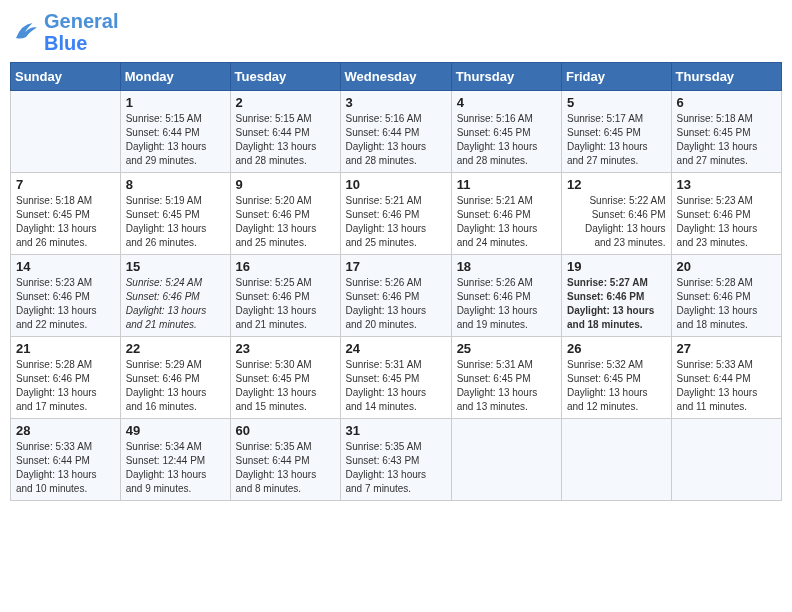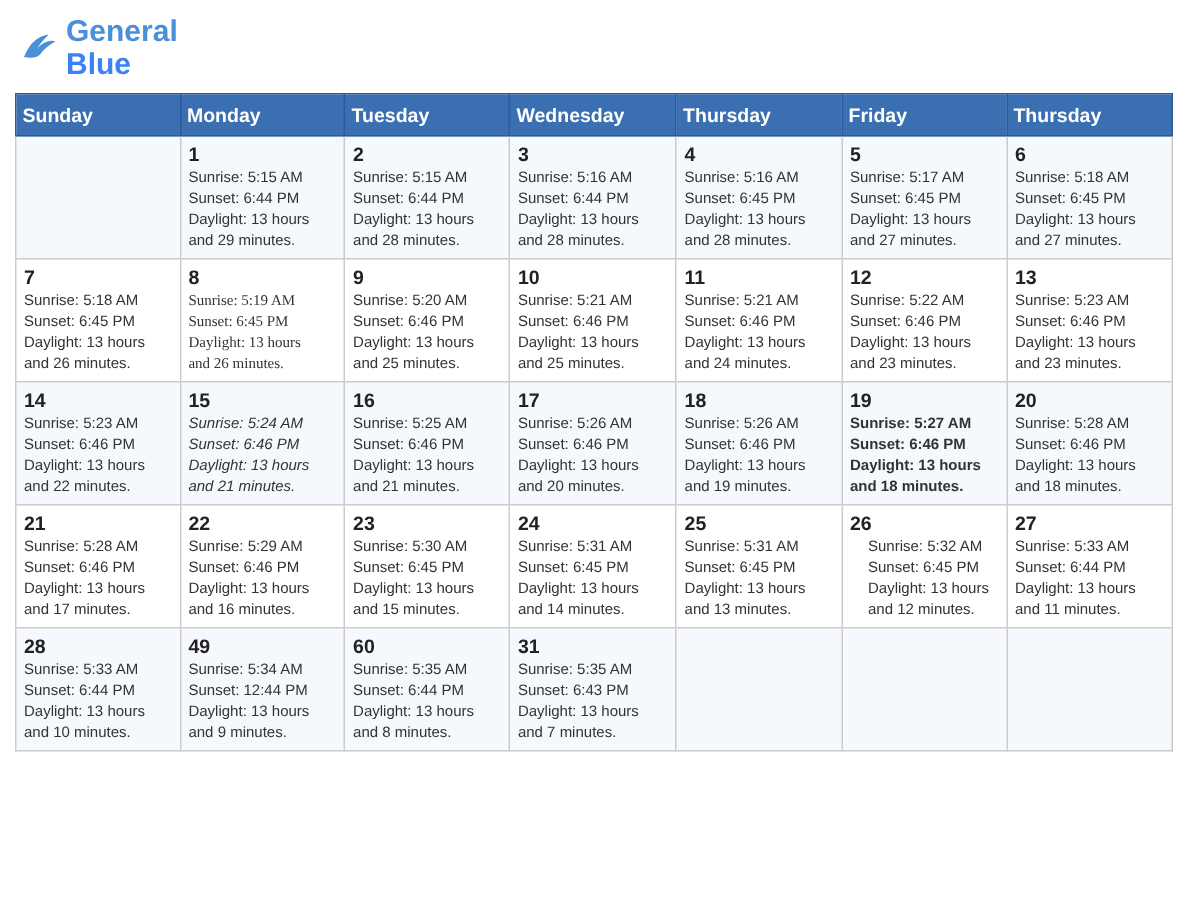--- a/index.html
+++ b/index.html
@@ -166,21 +166,21 @@
       <tr>
         <td>
           <div class="day-num">7</div>
           <div class="cell-info" style="white-space: pre-line;">Sunrise: 5:18 AM
 Sunset: 6:45 PM
 Daylight: 13 hours
 and 26 minutes.</div>
         </td>
         <td>
           <div class="day-num">8</div>
-          <div class="cell-info" style="white-space: pre-line; font-family: Liberation Serif, serif;">Sunrise: 5:19 AM
+          <div class="cell-info" style="white-space: pre-line;">Sunrise: 5:19 AM
 Sunset: 6:45 PM
 Daylight: 13 hours
 and 26 minutes.</div>
         </td>
         <td>
           <div class="day-num">9</div>
           <div class="cell-info" style="white-space: pre-line;">Sunrise: 5:20 AM
 Sunset: 6:46 PM
 Daylight: 13 hours
 and 25 minutes.</div>
@@ -194,21 +194,21 @@
         </td>
         <td>
           <div class="day-num">11</div>
           <div class="cell-info" style="white-space: pre-line;">Sunrise: 5:21 AM
 Sunset: 6:46 PM
 Daylight: 13 hours
 and 24 minutes.</div>
         </td>
         <td>
           <div class="day-num">12</div>
-          <div class="cell-info" style="white-space: pre-line;">Sunrise: 5:22 AM
+          <div class="cell-info" style="white-space: pre-line; text-align: right;">Sunrise: 5:22 AM
 Sunset: 6:46 PM
 Daylight: 13 hours
 and 23 minutes.</div>
         </td>
         <td>
           <div class="day-num">13</div>
           <div class="cell-info" style="white-space: pre-line;">Sunrise: 5:23 AM
 Sunset: 6:46 PM
 Daylight: 13 hours
 and 23 minutes.</div>
@@ -296,21 +296,21 @@
         </td>
         <td>
           <div class="day-num">25</div>
           <div class="cell-info" style="white-space: pre-line;">Sunrise: 5:31 AM
 Sunset: 6:45 PM
 Daylight: 13 hours
 and 13 minutes.</div>
         </td>
         <td>
           <div class="day-num">26</div>
-          <div class="cell-info" style="white-space: pre-line; margin-left: 12px;">Sunrise: 5:32 AM
+          <div class="cell-info" style="white-space: pre-line;">Sunrise: 5:32 AM
 Sunset: 6:45 PM
 Daylight: 13 hours
 and 12 minutes.</div>
         </td>
         <td>
           <div class="day-num">27</div>
           <div class="cell-info" style="white-space: pre-line;">Sunrise: 5:33 AM
 Sunset: 6:44 PM
 Daylight: 13 hours
 and 11 minutes.</div>

